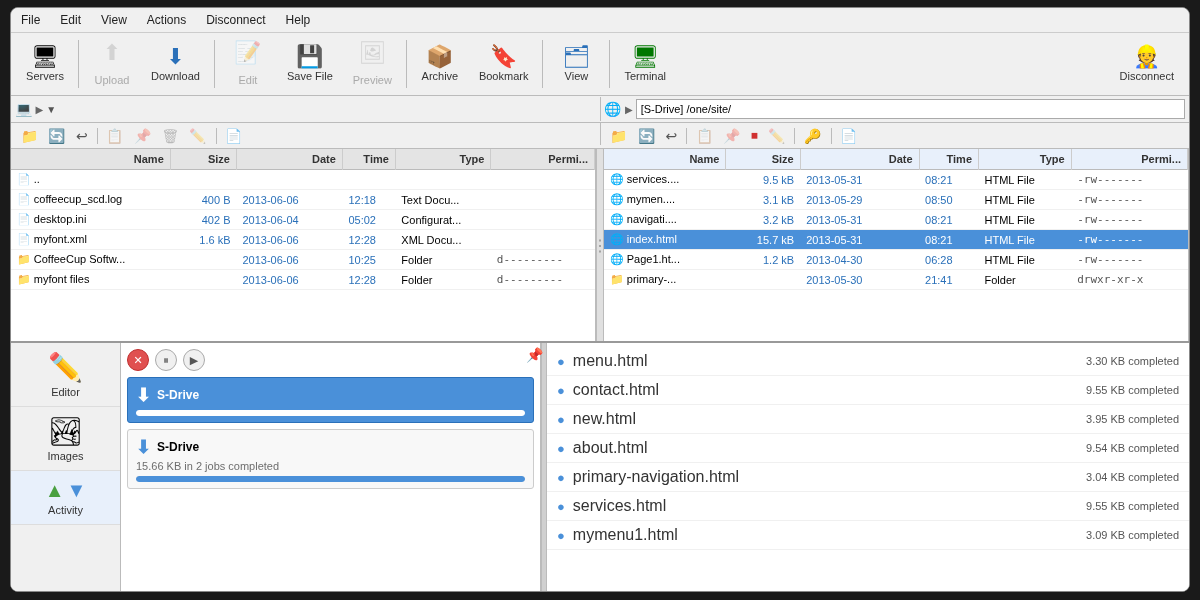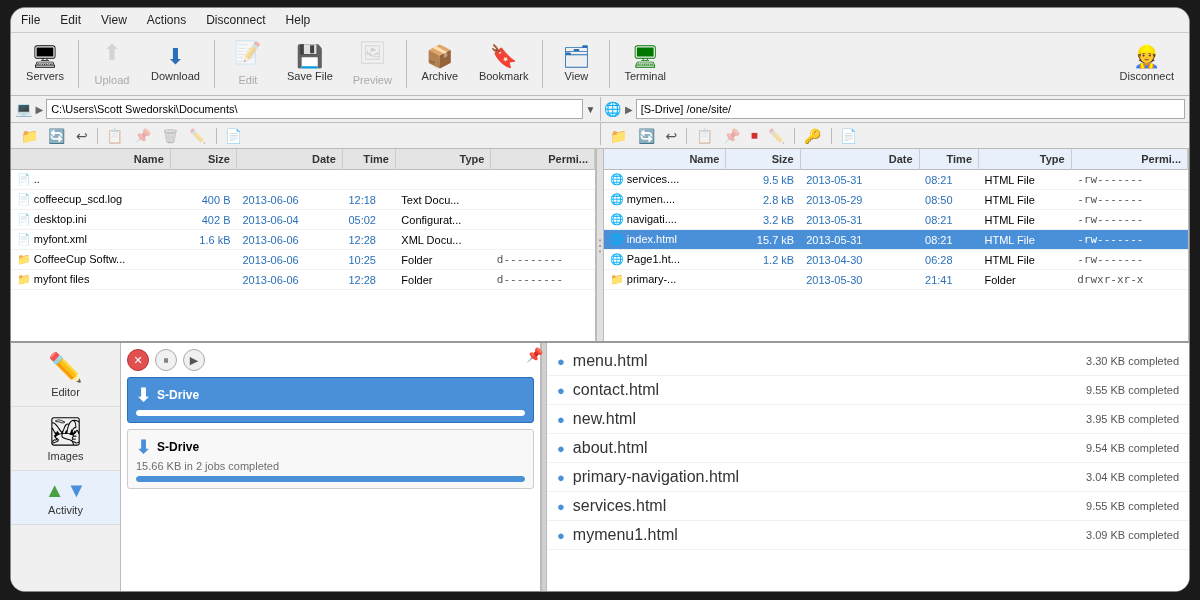--- a/index.html
+++ b/index.html
@@ -10,21 +10,21 @@
       width: 1200px;
       height: 600px;
       overflow: hidden;
     }
     .app-window {
       width: 1180px;
       height: 585px;
       margin: 7px auto;
       background: #f0f0f0;
       border: 1px solid #888;
-      border-radius: 15px;
+      border-radius: 8px;
       display: flex;
       flex-direction: column;
       overflow: hidden;
     }
     
     .menu-bar {
       background: #f0f0f0;
       border-bottom: 1px solid #ccc;
       padding: 3px 6px;
       display: flex;
@@ -421,21 +421,20 @@
     <div class="tool-btn">
       <span class="icon" style="color:#e8c010;">👷</span>
       <span class="label">Disconnect</span>
     </div>
   </div>
 
   <div class="address-row">
     <div class="address-panel">
       <span class="addr-icon">💻</span>
       <span class="addr-icon" style="font-size:10px; color:#666;">▶</span>
-      <input class="address-input" value="C:\Users\Scott Swedorski\Documents\" style="">
       <span class="addr-dropdown">▼</span>
     </div>
     <div class="addr-divider"></div>
     <div class="address-panel">
       <span class="addr-icon">🌐</span>
       <span class="addr-icon" style="font-size:10px; color:#666;">▶</span>
       <input class="address-input" value="[S-Drive] /one/site/" style="">
     </div>
   </div>
 
@@ -573,21 +572,21 @@
     <td class="col-size">9.5 kB</td>
     <td class="col-date">2013-05-31</td>
     <td class="col-time">08:21</td>
     <td class="col-type">HTML File</td>
     <td class="col-perm">-rw-------</td>
   </tr>
               <tr>
     <td class="col-name">
       <span style="color:#4a90d9">🌐</span> mymen....
     </td>
-    <td class="col-size">2.8 kB</td>
+    <td class="col-size">3.1 kB</td>
     <td class="col-date">2013-05-29</td>
     <td class="col-time">08:50</td>
     <td class="col-type">HTML File</td>
     <td class="col-perm">-rw-------</td>
   </tr>
               <tr>
     <td class="col-name">
       <span style="color:#4a90d9">🌐</span> navigati....
     </td>
     <td class="col-size">3.2 kB</td>

